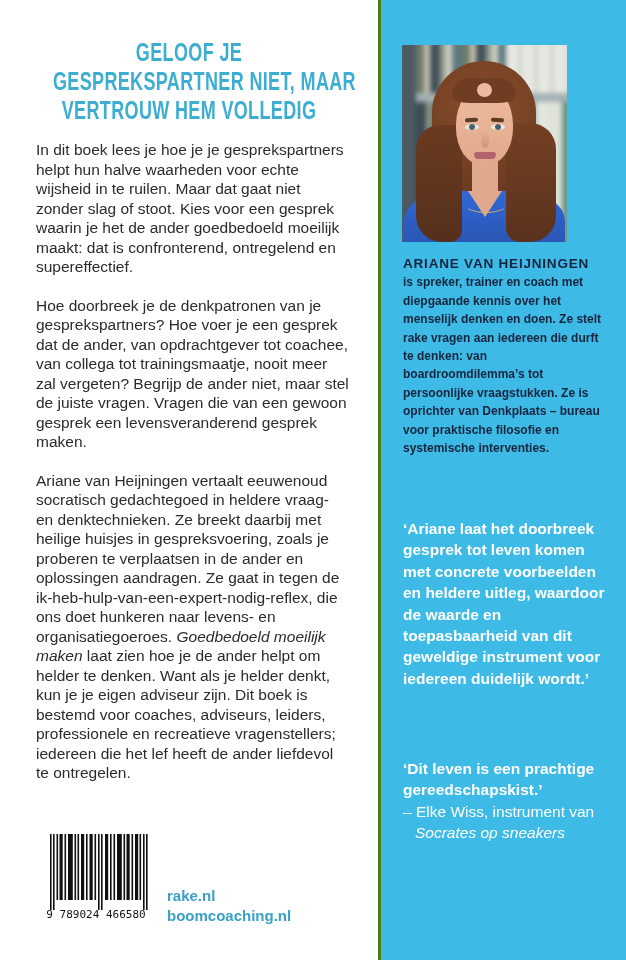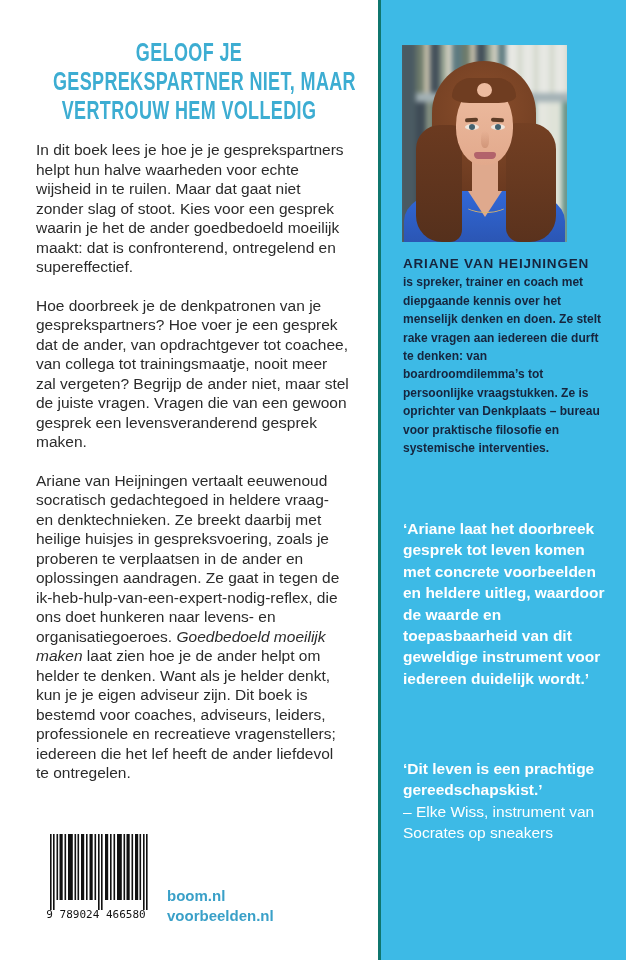--- a/index.html
+++ b/index.html
@@ -25,40 +25,40 @@
   
   .barcode{position:absolute;left:40px;top:834px;width:112px;height:88px;}
   .links{
     position:absolute;left:167px;top:886px;width:170px;
     color:#3aa0c8;font-size:15px;font-weight:600;line-height:19.5px;
   }
   .links span{display:block;}
   
   .panel{
     position:absolute;left:378px;top:0;width:248px;height:960px;
-    background:#3dbae6;border-left:3px solid #0f766e;box-sizing:border-box;
+    background:#3dbae6;border-left:3px solid #4d7c0f;box-sizing:border-box;
   }
   .author{
     position:absolute;left:22px;top:255px;width:202px;color:#16253e;
   }
   .author .name{
     font-weight:bold;font-size:13.5px;letter-spacing:.8px;line-height:18.4px;
   }
   .author .bio{
     font-weight:bold;font-size:12px;line-height:18.4px;
   }
   .quote{
     position:absolute;left:22px;width:204px;color:#ffffff;
     font-size:15.5px;line-height:21.4px;
   }
   .quote.q1{top:518px;}
   .quote.q2{top:758px;}
   .quote .qt{font-weight:bold;}
   .quote .attr{display:block;font-weight:normal;}
-  .quote .src{display:block;font-weight:normal;}
+  .quote .src{display:block;font-style:italic;font-weight:normal;margin-left:12px;}
   
   .photo{
     position:absolute;left:21px;top:45px;width:165px;height:197px;
     overflow:hidden;background:#aab3ae;
   }
   .photo *{position:absolute;}
   .ph-bg{left:-4px;top:-4px;width:173px;height:205px;filter:blur(2.5px);}
   .ph-bg div{position:absolute;}
   .bk-frame{left:0;top:0;width:18px;height:100%;background:#4a5a62;}
   .bk-top{left:18px;top:0;width:90px;height:54px;
@@ -163,22 +163,22 @@
       <rect x="91.5" y="0" width="1.6" height="66"></rect>
         <rect x="95" y="0" width="3.2" height="66"></rect>
       <rect x="99.5" y="0" width="1.6" height="66"></rect>
       <rect x="103" y="0" width="1.6" height="76"></rect>
         <rect x="106" y="0" width="1.6" height="76"></rect>
     </g>
     <text x="56" y="84" text-anchor="middle" font-family="DejaVu Sans Mono, monospace" font-size="11" fill="#111111">9 789024 466580</text>
   </svg>
 
   <div class="links">
-    <span>boom.nl</span>
-    <span>voorbeelden.nl</span>
+    <span>rake.nl</span>
+    <span>boomcoaching.nl</span>
   </div>
 
   <div class="panel">
 
     <div class="photo">
       <div class="ph-bg">
         <div class="bk-frame"></div>
           <div class="bk-top"></div>
           <div class="bk-topright"></div>
         <div class="bk-shelf"></div>

